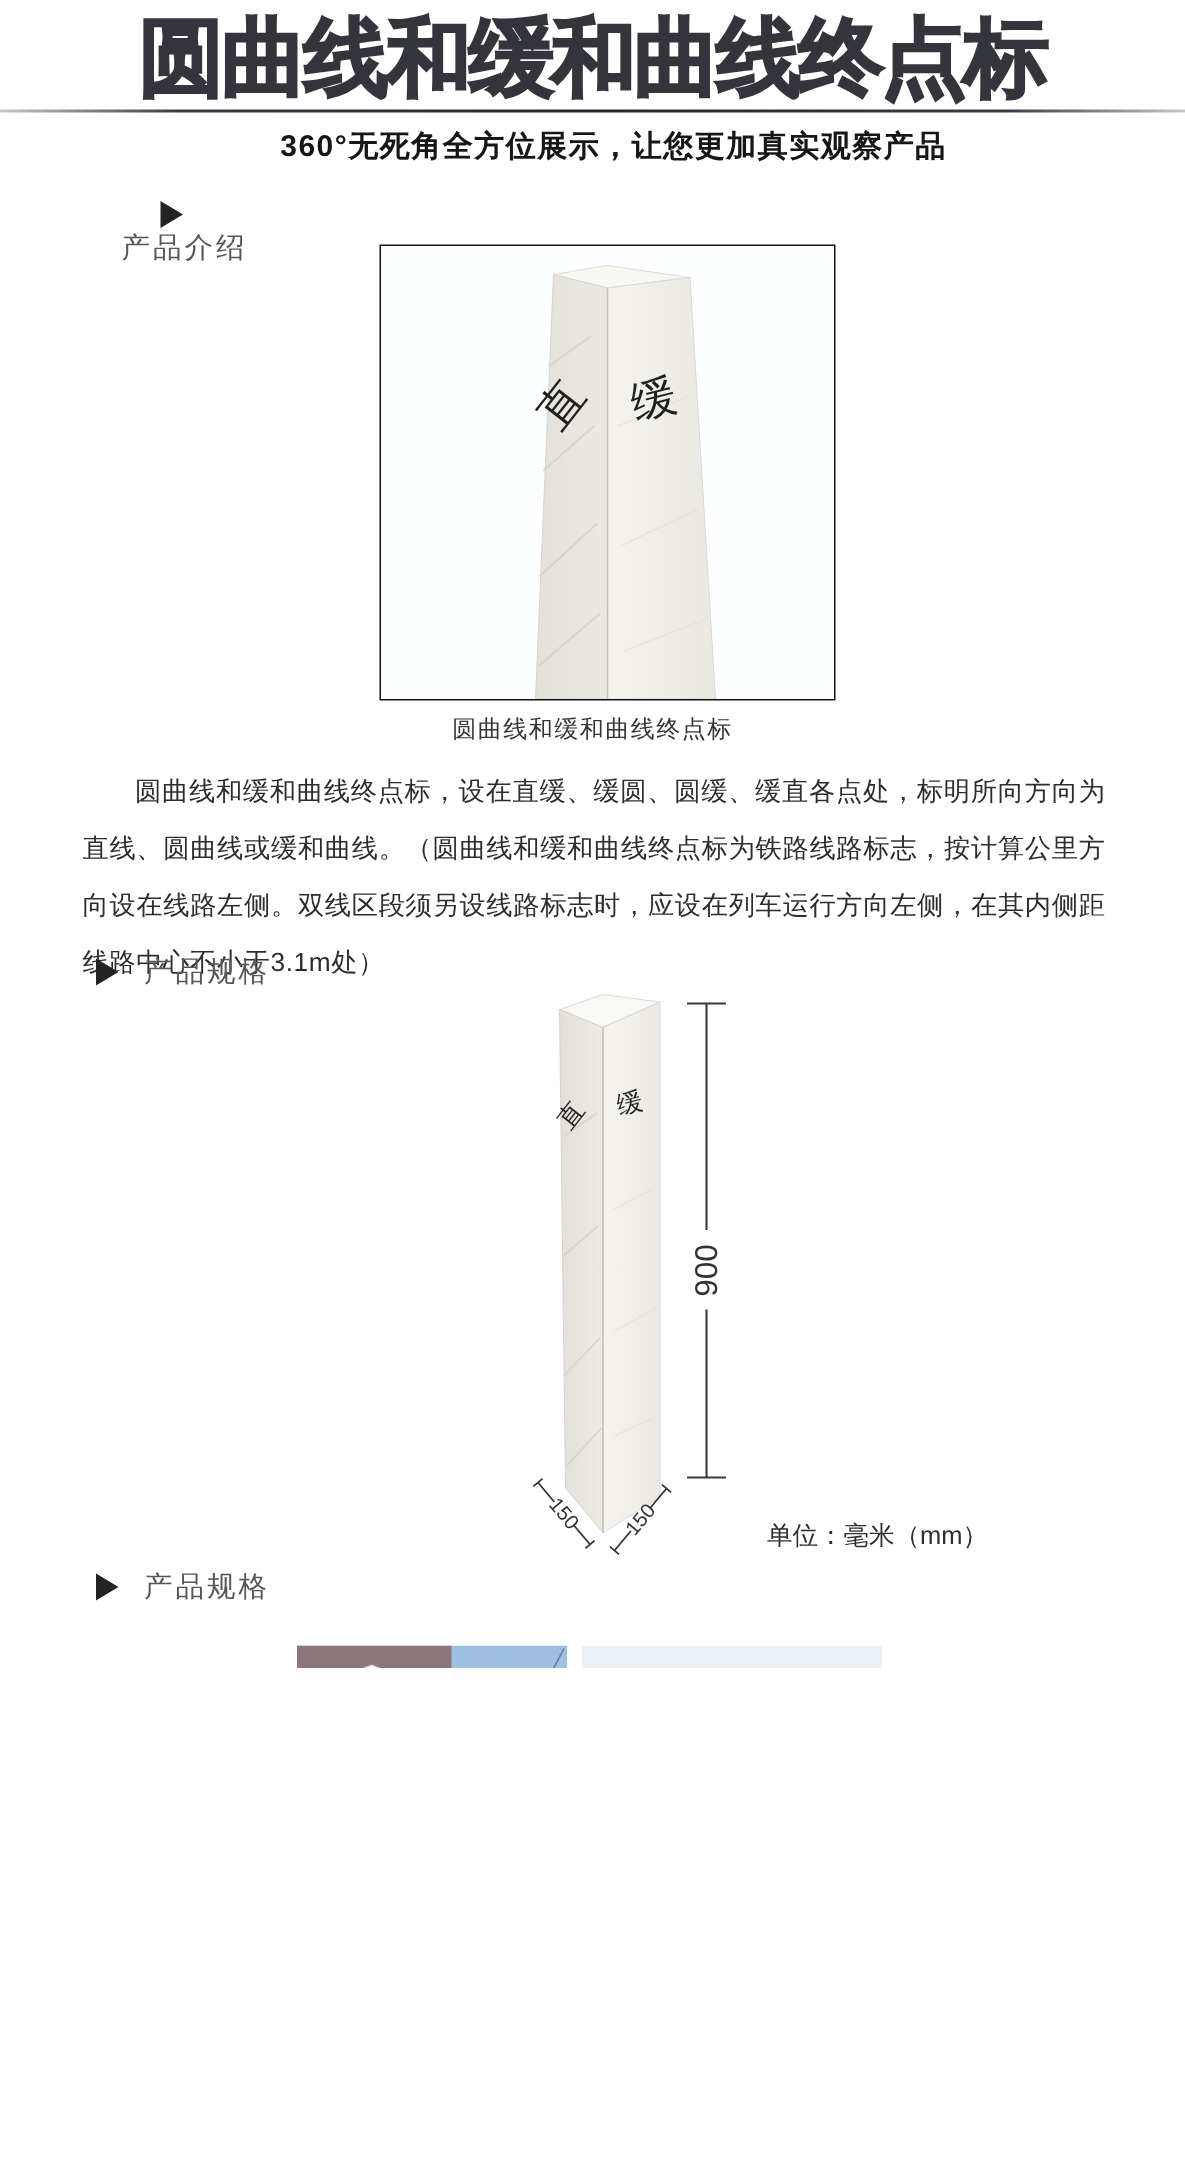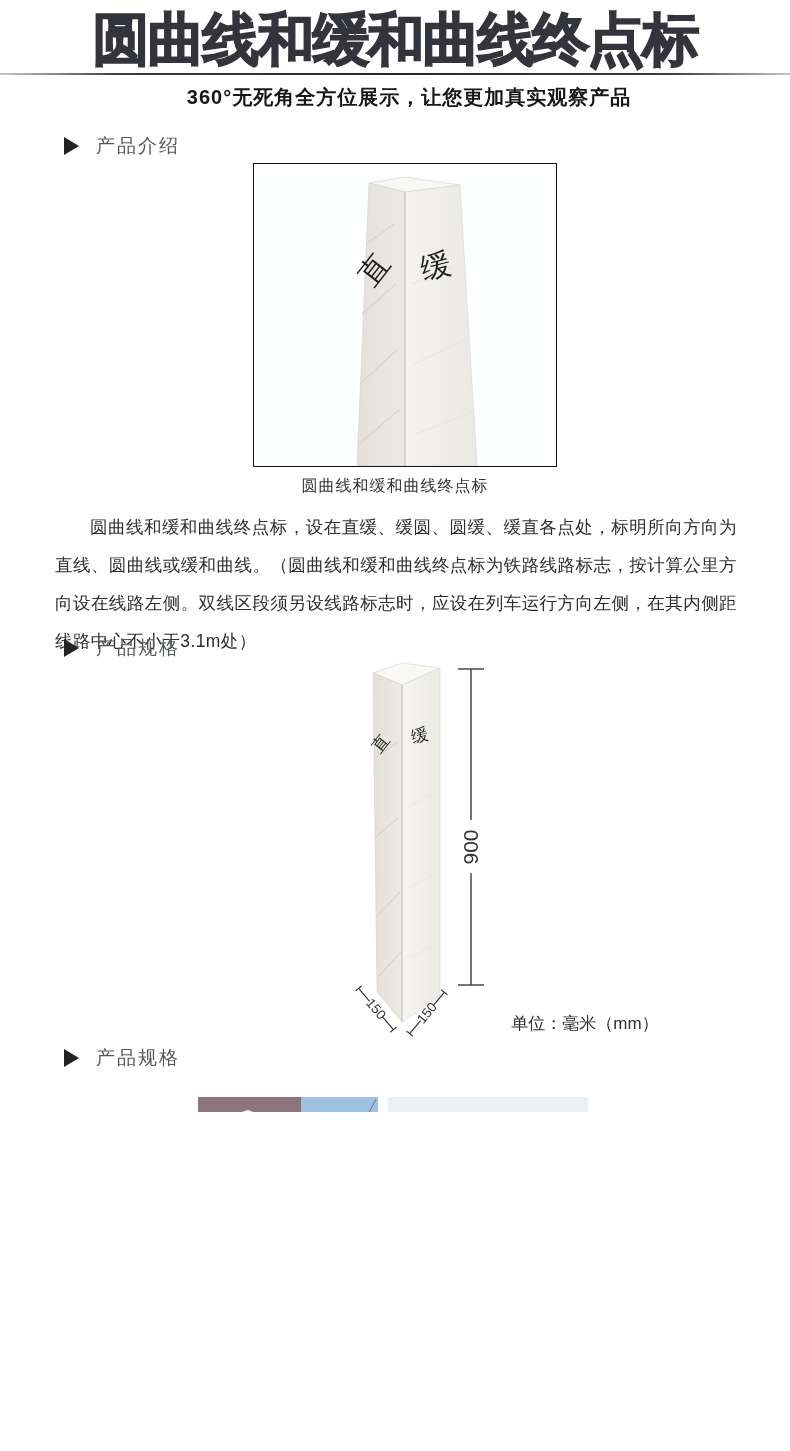--- a/index.html
+++ b/index.html
@@ -58,21 +58,21 @@
 </style>
 </head>
 <body>
 
 <div class="page">
 
   <div class="abs title-rule"></div>
   <h1 class="abs main-title">圆曲线和缓和曲线终点标</h1>
   <div class="abs subtitle">360°无死角全方位展示，让您更加真实观察产品</div>
 
-  <div class="abs section-head" style="left:64px; top:134px;">
+  <div class="abs section-head" style="left:64px; top:134px;flex-direction:column;">
     <span class="tri-icon"></span>
     <span class="section-label">产品介绍</span>
   </div>
 
   <div class="abs intro-figure">
     <svg width="302" height="302" viewBox="0 0 302 302">
       <defs>
         <linearGradient id="gL1" x1="0" y1="0" x2="1" y2="0">
           <stop offset="0" stop-color="#e3e1da"></stop>
             <stop offset="1" stop-color="#ece9e3"></stop>

